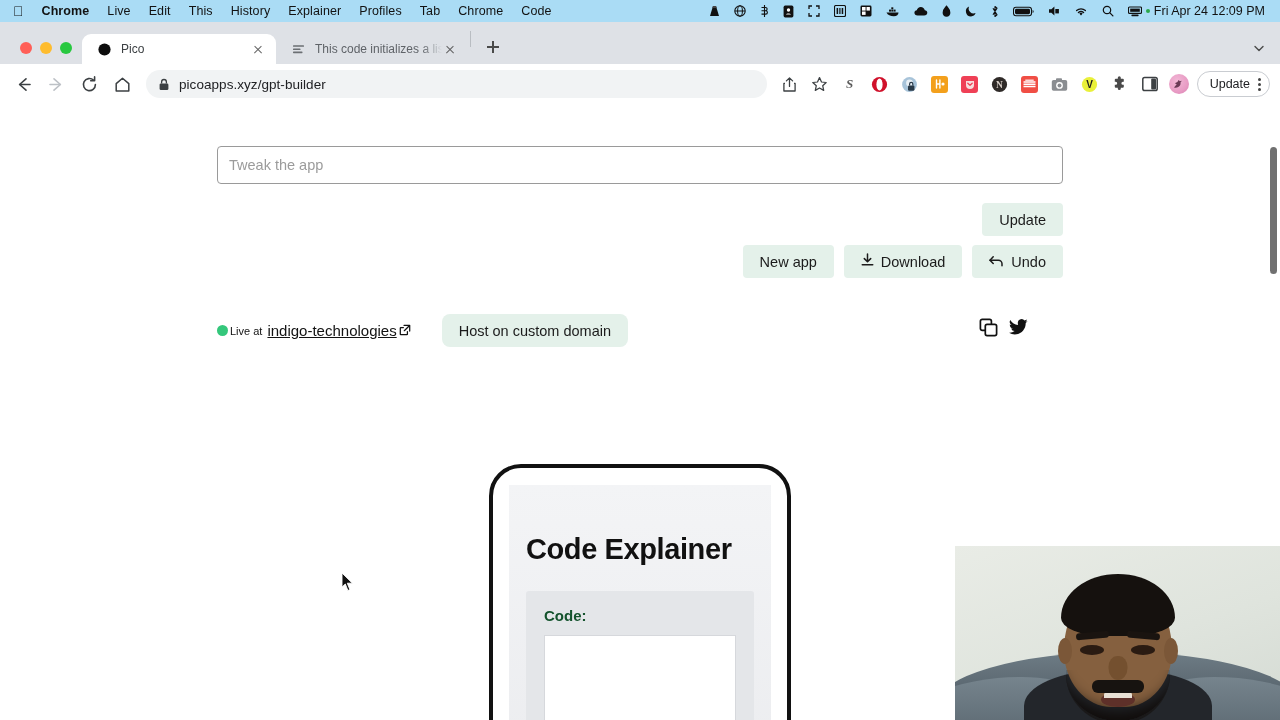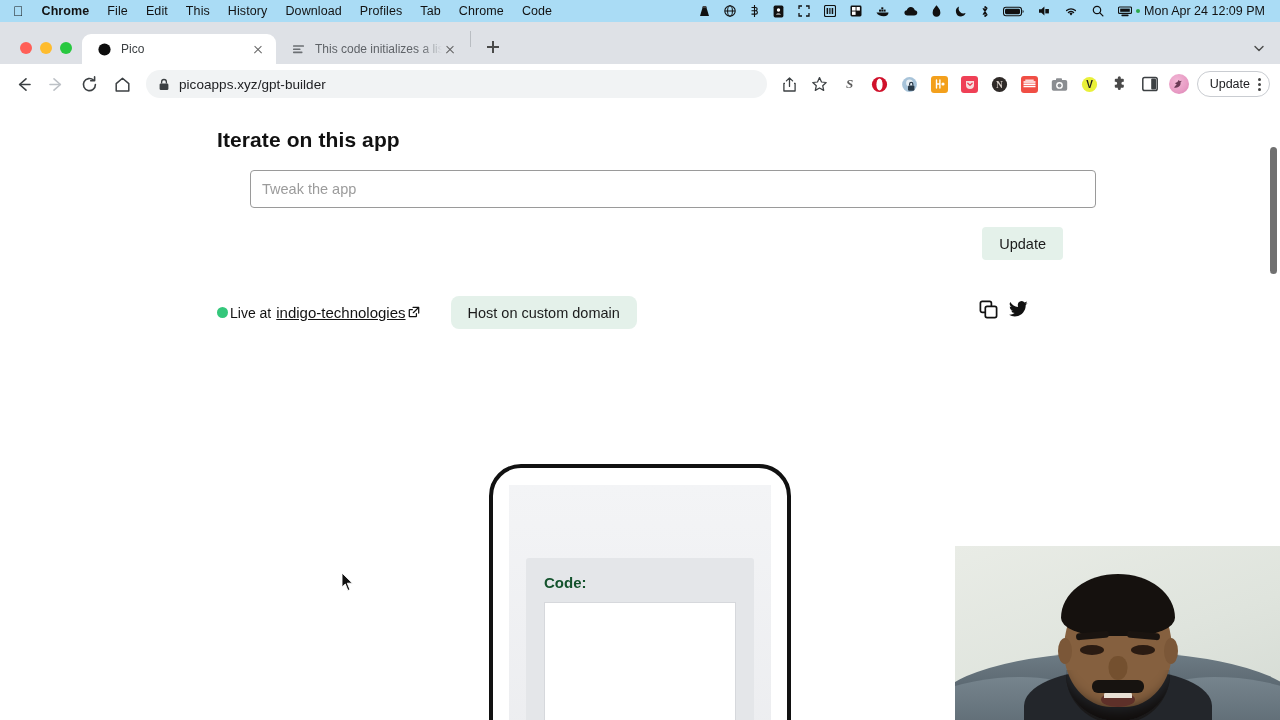--- a/index.html
+++ b/index.html
@@ -102,34 +102,34 @@
   .page { position:relative; width:1280px; height:626px; background:#fff; overflow:hidden; }
   .content { padding: 26px 0 0 0; }
   .col { width:846px; margin-left:217px; }
 
   .h1 { font-size:21px; font-weight:600; color:#111; letter-spacing:.1px; }
 
   .tweak {
     margin-top:18px; width:846px; height:38px;
     border:1px solid #9a9a9a; border-radius:4px;
     display:flex; align-items:center; padding:0 11px;
-    font-size:14.5px; color:#9b9b9b; background:#fff;margin-left:33px;
+    font-size:14.5px; color:#9b9b9b; background:#fff;
   }
 
   .btnrow { display:flex; justify-content:flex-end; margin-top:19px; }
   .btnrow2 { display:flex; justify-content:flex-end; gap:10px; margin-top:9px; }
   .btn {
     background:#e4f1ea; border-radius:4px;
     height:33px; display:flex;align-items:center;justify-content:center;
     padding:0 17px; font-size:14.5px; color:#1b1b1b; gap:7px; white-space:nowrap;
   }
 
   .liverow { display:flex; align-items:center; margin-top:36px; position:relative; }
   .dot { width:11px;height:11px;border-radius:50%;background:#34c77b; flex:0 0 11px;}
-  .livetxt { font-size:14px; color:#121212; margin-left:2px; }
+  .livetxt { font-size:11px; color:#121212; margin-left:2px; }
   .livelink { font-size:15px; color:#121212; text-decoration:underline; margin-left:5px; display:inline-flex; align-items:center; gap:2px;}
   .hostbtn { background:#e4f1ea; border-radius:8px; height:33px; display:flex;align-items:center; padding:0 17px; font-size:14.5px; color:#1b1b1b; margin-left:31px; }
   .shareicons { position:absolute; right:35px; top:4px; display:flex; align-items:center; gap:11px; }
 
   
   .phone {
     position:absolute; left:489px; top:362px;
     width:302px; height:400px;
     border:4px solid #111; border-radius:32px 32px 0 0;
     background:#fff; padding:17px 16px 0 16px;
@@ -181,25 +181,25 @@
 
   
   .cursor { position:absolute; left:341px; top:470px; width:14px; height:20px; }
 </style>
 </head>
 <body>
 
 <div class="menubar">
   <span class="apple"></span>
   <span class="mi bold">Chrome</span>
-  <span class="mi">File</span>
+  <span class="mi">Live</span>
   <span class="mi">Edit</span>
   <span class="mi">This</span>
   <span class="mi">History</span>
-  <span class="mi">Download</span>
+  <span class="mi">Explainer</span>
   <span class="mi">Profiles</span>
   <span class="mi">Tab</span>
   <span class="mi">Chrome</span>
   <span class="mi">Code</span>
   <span class="spacer"></span>
   <span class="status">
     <span class="si">
       <svg width="11" height="13" viewBox="0 0 11 13">
           <path d="M4 1h3l3 10H1z" fill="#111"></path>
           <path d="M4 1h3l.6 2H3.4z" fill="#444"></path>
@@ -301,21 +301,21 @@
     </span>
     <span class="si">
       <svg width="14" height="11" viewBox="0 0 14 11">
           <rect x=".5" y="1" width="13" height="6.4" rx="1" fill="none" stroke="#111" stroke-width="1.1"></rect>
           <rect x="2.2" y="2.6" width="9.6" height="3.2" fill="#111"></rect>
           <rect x="3.4" y="8.6" width="7.2" height="1.6" rx=".6" fill="#111"></rect>
         </svg>
     </span>
     <span class="greendot"></span>
   </span>
-  <span class="clock">Mon Apr 24  12:09 PM</span>
+  <span class="clock">Fri Apr 24  12:09 PM</span>
 </div>
 
 <div class="tabstrip">
   <div class="traffic">
     <span class="tl r"></span>
     <span class="tl y"></span>
     <span class="tl g"></span>
   </div>
 
   <div class="tab active">
@@ -483,32 +483,54 @@
         <i></i>
         <i></i>
       </span>
   </span>
 </div>
 
 <div class="page">
   <div class="content">
     <div class="col">
 
-      <div class="h1">Iterate on this app</div>
 
       <div class="tweak">
         <span>Tweak the app</span>
       </div>
 
       <div class="btnrow">
         <div class="btn">
           <span>Update</span>
         </div>
       </div>
 
+      <div class="btnrow2">
+        <div class="btn">
+          <span>New app</span>
+        </div>
+        <div class="btn">
+          <span>
+            <svg width="13" height="14" viewBox="0 0 13 14">
+                <path d="M6.5 1v7.4M3.3 5.6l3.2 3.2 3.2-3.2" stroke="#1b1b1b" stroke-width="1.5" fill="none" stroke-linecap="round" stroke-linejoin="round"></path>
+                <path d="M1.3 11.8h10.4" stroke="#1b1b1b" stroke-width="1.6" stroke-linecap="round"></path>
+              </svg>
+          </span>
+          <span>Download</span>
+        </div>
+        <div class="btn">
+          <span>
+            <svg width="15" height="12" viewBox="0 0 15 12">
+                <path d="M1 5.2h8.4a3.6 3.6 0 013.6 3.6v2" stroke="#1b1b1b" stroke-width="1.5" fill="none" stroke-linecap="round"></path>
+                <path d="M4.2 1.8L1 5.2l3.2 3.3" stroke="#1b1b1b" stroke-width="1.5" fill="none" stroke-linecap="round" stroke-linejoin="round"></path>
+              </svg>
+          </span>
+          <span>Undo</span>
+        </div>
+      </div>
 
       <div class="liverow">
         <span class="dot"></span>
         <span class="livetxt">Live at</span>
         <a class="livelink" href="#">
           <span>indigo-technologies</span>
           <span>
             <svg width="12" height="12" viewBox="0 0 12 12">
                 <path d="M5 1.3h5.7V7" stroke="#121212" stroke-width="1.25" fill="none" stroke-linecap="round" stroke-linejoin="round"></path>
                 <path d="M10.3 1.7L5.3 6.7" stroke="#121212" stroke-width="1.25" stroke-linecap="round"></path>
@@ -532,20 +554,21 @@
               </svg>
           </span>
         </div>
       </div>
 
     </div>
   </div>
 
   <div class="phone">
     <div class="phonescreen">
+      <div class="phonetitle">Code Explainer</div>
       <div class="codecard">
         <div class="codelabel">Code:</div>
         <div class="codebox"></div>
       </div>
     </div>
   </div>
 
   <div class="scroll">
     <div class="scrollthumb"></div>
   </div>

